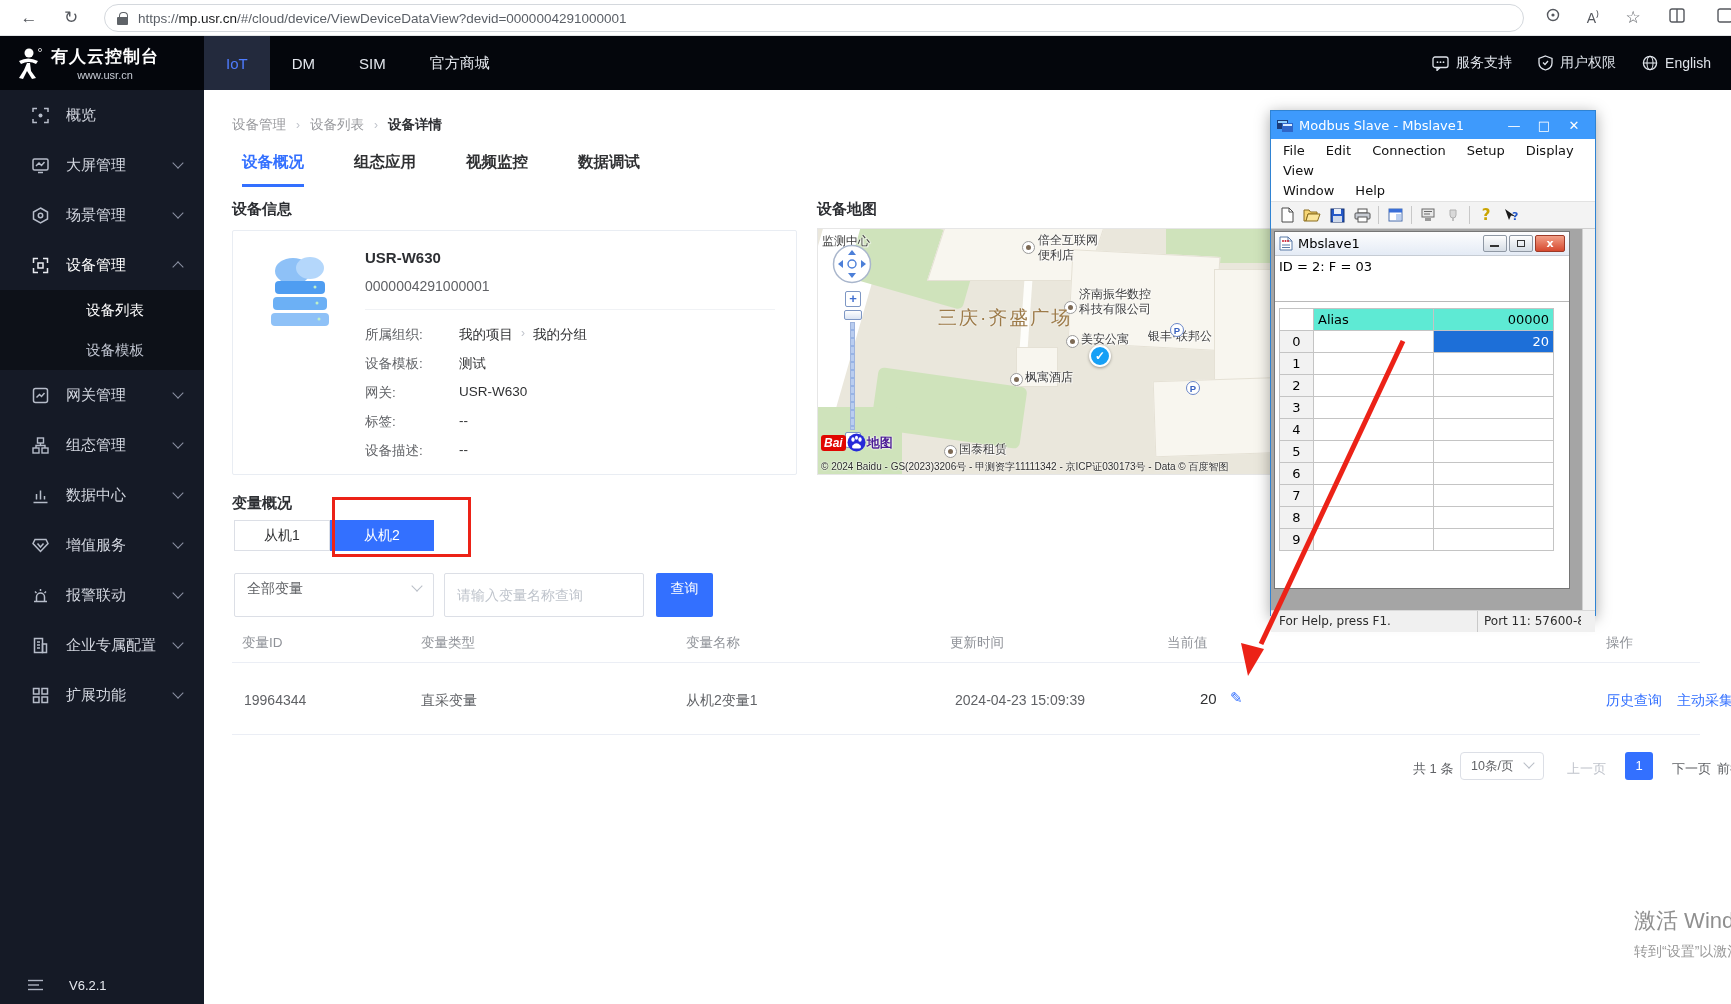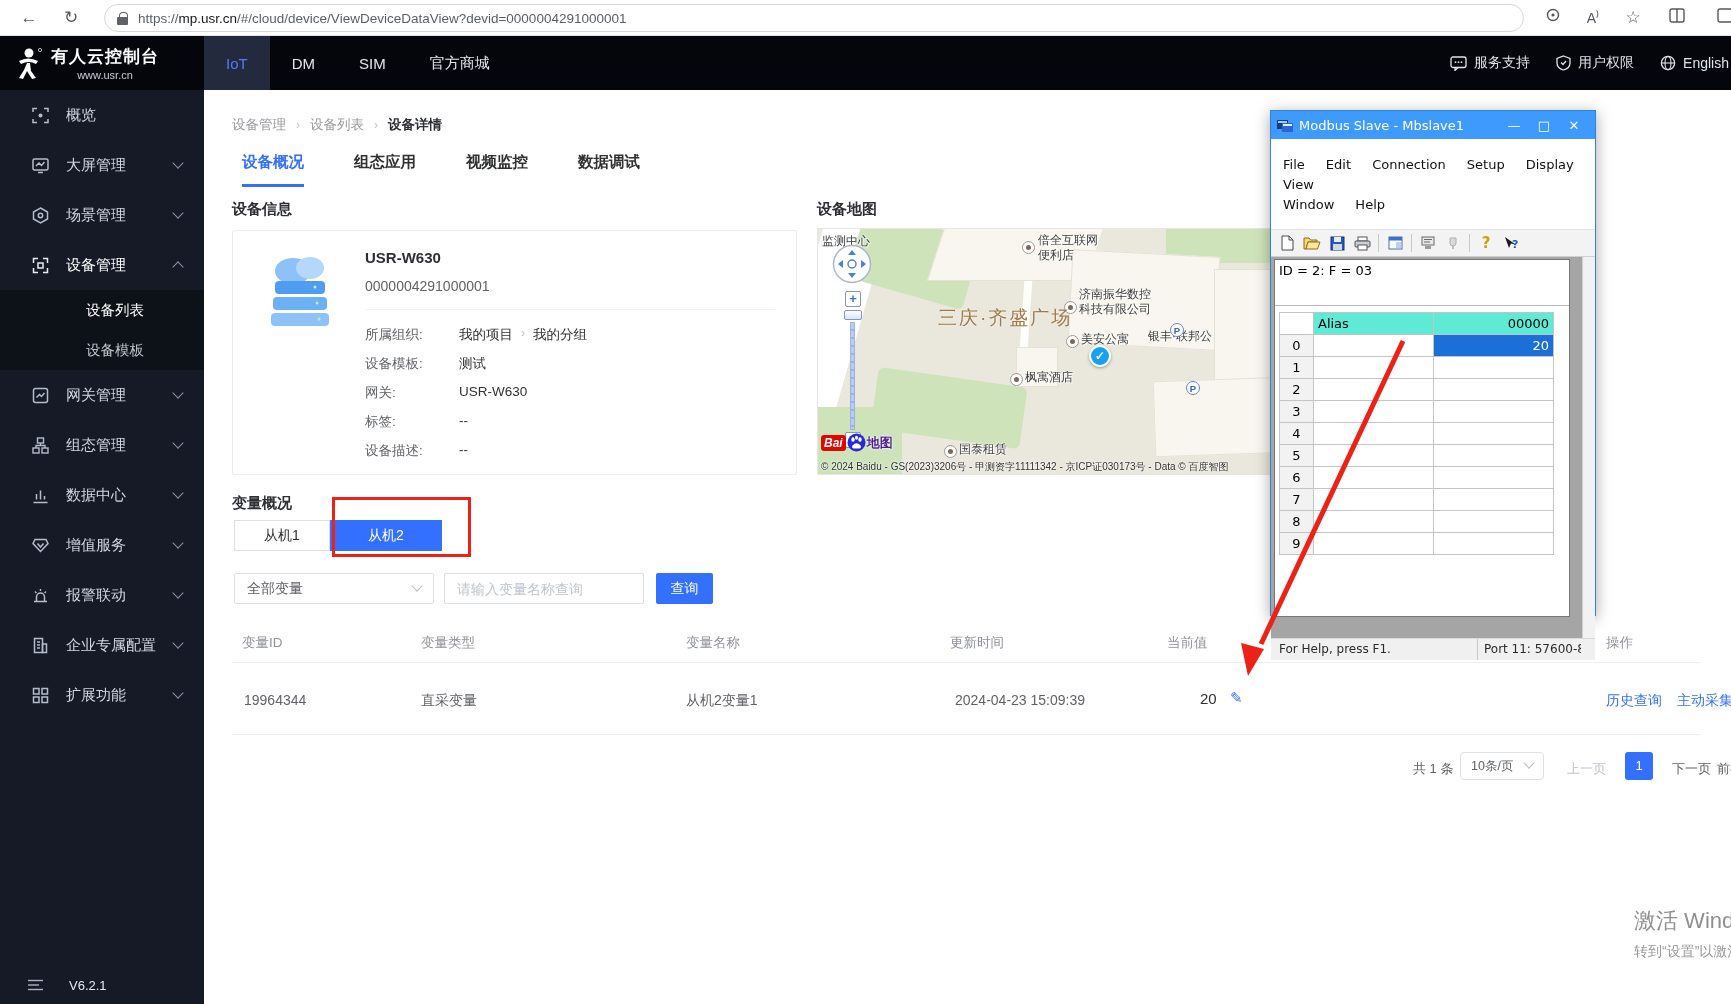--- a/index.html
+++ b/index.html
@@ -24,21 +24,21 @@
 
   
   #app-header { position:absolute; left:0; top:36px; width:1731px; height:54px; background:#04060c;
                 display:flex; align-items:stretch; z-index:6; }
   #logo { width:204px; display:flex; align-items:center; padding-left:13px; }
   #logo-txt { margin-left:8px; color:#fff; }
   #logo-title { font-size:17px; font-weight:bold; letter-spacing:1px; }
   #logo-sub { font-size:11px; color:#c9cdd6; text-align:center; margin-top:1px; }
   .nav-tab { font-size:15px; color:#e4e7ee; padding:4px 22px; display:flex; align-items:center; cursor:pointer; }
   .nav-tab.active { background:#232a3d; color:#4e7cff; }
-  #header-right { margin-left:auto; display:flex; align-items:center; gap:26px; padding-right:2px; }
+  #header-right { margin-left:auto; display:flex; align-items:center; gap:26px; padding-right:20px; }
   .hr-item { display:flex; align-items:center; gap:7px; color:#dfe3ea; font-size:14px; cursor:pointer; white-space:nowrap; }
 
   
   #sidebar { position:absolute; left:0; top:90px; width:204px; height:914px; background:#151a26; z-index:4; }
   .sb-item { height:50px; display:flex; align-items:center; padding:0 22px 0 32px; color:#d2d6df;
              font-size:15px; cursor:pointer; }
   .sb-item svg { margin-right:17px; flex:0 0 auto; }
   .sb-item .lbl { flex:1; }
   .chev { width:8px; height:8px; border-right:1.6px solid #8b92a3; border-bottom:1.6px solid #8b92a3;
           transform:rotate(45deg); margin-top:-4px; }
@@ -92,40 +92,40 @@
   #bd-copy { font-size:10px; color:#2f2f2f; text-shadow:0 0 2px #fff,0 0 2px #fff; white-space:nowrap; }
   .bai-box { background:#e10600; color:#fff; font-weight:bold; font-style:italic; font-size:12px;
              border-radius:3px; padding:1px 3px; }
   .ditu { color:#4c1d95; font-weight:bold; font-size:13px; text-shadow:0 0 2px #fff,0 0 2px #fff; }
 
   
   .slave-btn { position:absolute; height:31px; border:1px solid #dcdfe6; background:#fff; color:#303133;
                font-size:14px; text-align:center; line-height:29px; cursor:pointer; }
   .slave-btn.active { background:#3370ff; border-color:#3370ff; color:#fff; }
   #red-box { position:absolute; border:3px solid #ec2217; z-index:40; }
-  .ctl { position:absolute; height:31px; border:1px solid #dcdfe6; border-radius:2px; font-size:14px; }
+  .ctl { position:absolute; height:44px; border:1px solid #dcdfe6; border-radius:2px; font-size:14px; }
   #type-select { width:200px; color:#606266; line-height:29px; padding-left:12px; cursor:pointer; }
   #type-select .chev { position:absolute; right:12px; top:12px; border-color:#b9bec7; }
   #var-search { width:200px; padding-left:12px; color:#303133; }
   #var-search::placeholder { color:#bfc4cc; }
   #query-btn { width:57px; background:#3370ff; border:none; color:#fff; text-align:center; line-height:31px;
                border-radius:2px; cursor:pointer; }
   .th { position:absolute; font-size:13.5px; color:#909399; white-space:nowrap; }
   .td { position:absolute; font-size:14px; color:#606266; white-space:nowrap; }
   .td-link { color:#3370ff; cursor:pointer; }
   .pg { position:absolute; font-size:13px; color:#606266; white-space:nowrap; }
 
   
   #mb-win { position:absolute; left:1270px; top:110px; width:326px; height:506px; z-index:30;
             border:1px solid #2f83d3; background:#f0f0f0; box-shadow:0 3px 14px rgba(0,0,0,.35);
             font-family:"DejaVu Sans", sans-serif; }
   #mb-title { height:28px; background:#3e9afc; display:flex; align-items:center; padding:0 6px; }
   #mb-title .t { color:#fff; font-size:13px; margin-left:6px; flex:1; }
   .mb-ctl { color:#fff; font-size:13px; width:30px; text-align:center; cursor:pointer; }
-  #mb-menu { background:#fff; padding:15px 4px; }
+  #mb-menu { background:#fff; padding:1px 4px; }
   .mi { display:inline-block; padding:2px 8px; font-size:13px; color:#111; cursor:pointer; }
   #mb-tools { height:28px; background:#f3f3f3; border-top:1px solid #e2e2e2; border-bottom:1px solid #cfcfcf;
               display:flex; align-items:center; gap:7px; padding-left:7px; }
   .tsep { width:1px; height:18px; background:#c8c8c8; }
   .tico { width:18px; height:18px; display:flex; align-items:center; justify-content:center; cursor:pointer; }
   #mb-client { position:relative; height:381px; background:#a5a5a5; }
   #mb-scroll { position:absolute; right:0; top:0; width:13px; height:100%; background:#f2f2f2;
                border-left:1px solid #d0d0d0; cursor:pointer; }
   #mb-child { position:absolute; left:3px; top:2px; width:296px; height:358px; background:#fff;
               border:1px solid #767676; }
@@ -490,21 +490,21 @@
         <ellipse cx="9.5" cy="4.8" rx="1.5" ry="2" fill="#fff"></ellipse>
         <path d="M5.5 12.5 q4-4.5 8 0 q1.5 2.5-1.5 3 h-5 q-3-.5-1.5-3z" fill="#fff"></path>
       </svg>
       <span class="ditu">地图</span>
     </div>
     <div class="mp" id="bd-copy" style="left:3px; top:231px;">© 2024 Baidu - GS(2023)3206号 - 甲测资字11111342 - 京ICP证030173号 - Data © 百度智图</div>
   </div>
 
   <div class="abs sec-title" style="left:28px; top:404px;">变量概况</div>
   <div class="slave-btn" style="left:30px; top:430px; width:96px;">从机1</div>
-  <div class="slave-btn active" style="left:126px; top:430px; width:112px;">从机2</div>
+  <div class="slave-btn active" style="left:126px; top:430px; width:104px;">从机2</div>
 
   <div class="ctl" id="type-select" style="left:30px; top:483px;">
     <span>全部变量</span>
     <span class="chev"></span>
   </div>
   <input class="ctl" id="var-search" style="left: 240px; top: 483px;" placeholder="请输入变量名称查询">
   <div class="ctl" id="query-btn" style="left:452px; top:483px;">查询</div>
 
   <div class="abs" style="left:28px; top:540px; width:1471px; height:130px;">
     <span class="th" style="left:10px; top:4px;">变量ID</span>
@@ -622,20 +622,39 @@
     <span class="tico">
       <svg width="16" height="15" viewBox="0 0 16 15">
           <path d="M2 1 l4 11 2-4.5 4.5 1 Z" fill="#1a1a1a"></path>
           <text x="9" y="12" font-size="11" font-weight="bold" fill="#2458c8" font-family="DejaVu Sans">?</text>
         </svg>
     </span>
   </div>
   <div id="mb-client">
     <div id="mb-scroll"></div>
     <div id="mb-child">
+      <div id="mbc-title">
+        <svg width="14" height="15" viewBox="0 0 14 15">
+          <path d="M1 1 h8 l4 4 v9 H1 Z" fill="#fff" stroke="#5a7aa8"></path>
+            <path d="M9 1 v4 h4" fill="none" stroke="#5a7aa8"></path>
+          <circle cx="4" cy="5" r="1" fill="#c23"></circle>
+            <circle cx="6.5" cy="5" r="1" fill="#c23"></circle>
+            <circle cx="9" cy="5" r="1" fill="#c23"></circle>
+          <line x1="3" y1="9" x2="11" y2="9" stroke="#5a7aa8"></line>
+            <line x1="3" y1="11.5" x2="11" y2="11.5" stroke="#5a7aa8"></line>
+        </svg>
+        <span class="t">Mbslave1</span>
+        <span class="mbc-btn">
+            <span class="bar"></span>
+          </span>
+        <span class="mbc-btn">
+            <span class="box"></span>
+          </span>
+        <span class="mbc-btn close">x</span>
+      </div>
       <div id="mbc-info">ID = 2: F = 03</div>
       <table id="mb-grid">
         <tbody>
             <tr>
           <td class="g-num" style="background:#fff;"></td>
           <td class="g-alias g-hdr">Alias</td>
           <td class="g-val g-hdr">00000</td>
         </tr>
         <tr>
               <td class="g-num">0</td>

